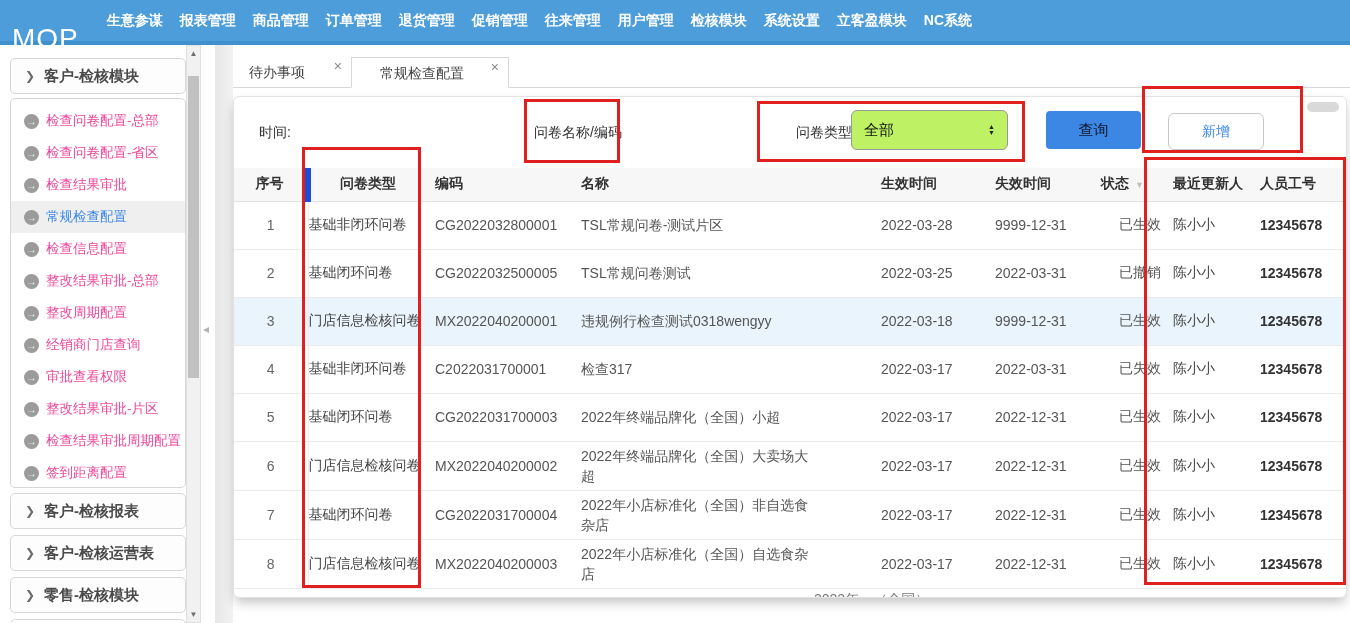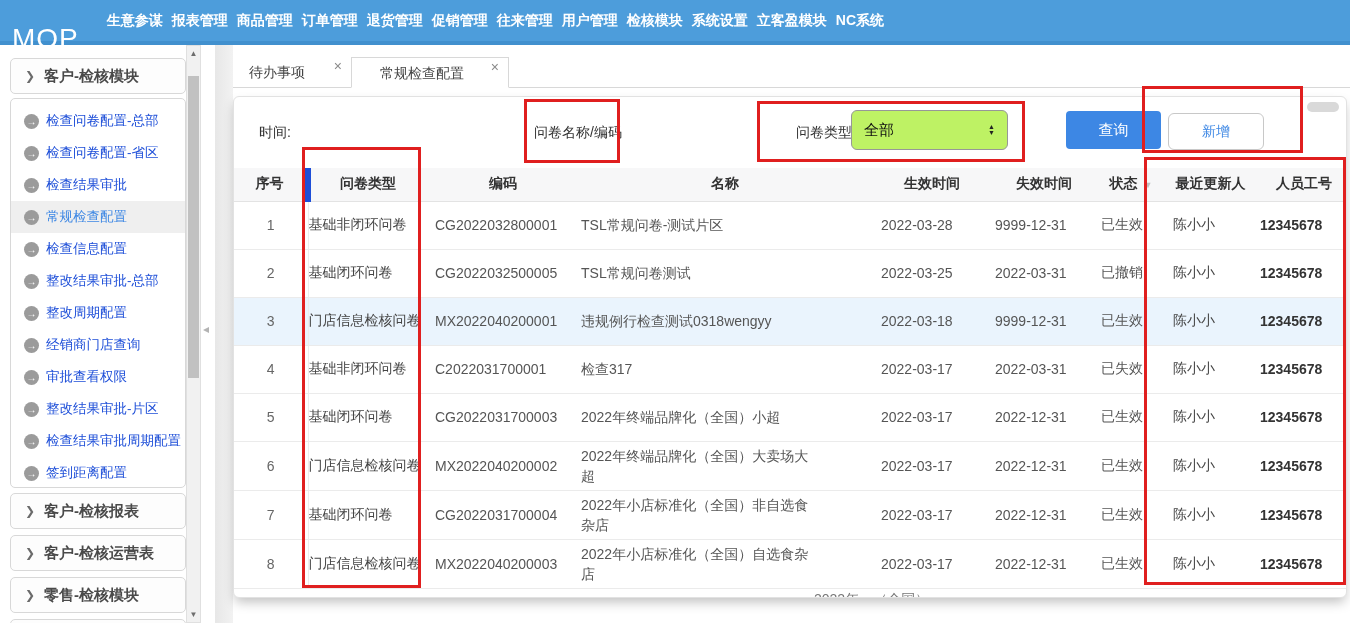--- a/index.html
+++ b/index.html
@@ -3,41 +3,41 @@
 <meta charset="utf-8">
 <style>
   * { margin:0; padding:0; box-sizing:border-box; }
   html,body { width:1350px; height:623px; overflow:hidden; background:#fff;
     font-family:"Liberation Sans","DejaVu Sans",sans-serif; }
 
   
   .navbar { position:absolute; left:0; top:0; width:1350px; height:45px;
     background:#4d9ddb; border-bottom:4px solid #4190ce; display:flex; align-items:center; z-index:10; }
   .logo { color:#fff; font-size:28px; font-weight:400; letter-spacing:1px; margin-left:12px; cursor:pointer;margin-top:36px; }
-  .nav-items { display:flex; gap:9px; margin-left:28px; }
+  .nav-items { display:flex; gap:17px; margin-left:28px; }
   .nav-item { color:#fff; font-size:14px; font-weight:600; cursor:pointer; white-space:nowrap; }
   .nav-right { margin-left:auto; display:flex; align-items:center; gap:15px; padding-right:14px; }
   .nav-ico { width:18px; height:18px; display:inline-flex; align-items:center; justify-content:center; cursor:pointer; }
   .grid-ico { width:15px; height:15px; display:grid; grid-template-columns:6px 6px; grid-template-rows:6px 6px; gap:2px; }
   .grid-ico i { background:#36454f; }
   .greeting { color:#fff; font-size:14px; font-weight:600; margin-left:14px; white-space:nowrap; }
   .logout { color:#fff; font-size:14px; font-weight:600; cursor:pointer; margin-left:10px; }
 
   
   .sidebar { position:absolute; left:0; top:45px; width:186px; height:578px; }
   .side-section { position:absolute; left:10px; width:176px; height:36px; background:#fdfdfd;
     border:1px solid #d8d8d8; border-radius:5px; display:flex; align-items:center; cursor:pointer; }
   .chev { color:#6b6b6b; font-size:12px; font-weight:700; margin:0 9px 0 14px; }
   .side-section span.sec-label { font-size:15px; font-weight:600; color:#4a4a4a; }
   .side-items { position:absolute; left:10px; top:53px; width:176px; height:390px; background:#fff;
     border:1px solid #d8d8d8; border-radius:5px; padding-top:6px; overflow:hidden; }
   .side-item { height:32px; display:flex; align-items:center; padding-left:13px; cursor:pointer; white-space:nowrap; }
   .side-item .circ { width:15px; height:15px; border-radius:50%; background:#9b9b9b; color:#fff;
     font-size:10px; line-height:15px; text-align:center; margin-right:7px; flex:none; }
-  .side-item .lbl { font-size:13.5px; color:#1d4ed8; }
+  .side-item .lbl { font-size:13.5px; color:#ec4899; }
   .side-item.active { background:#efefef; }
   .side-item.active .lbl { color:#3d87e4; }
 
   
   .sbar { position:absolute; left:186px; top:45px; width:15px; height:578px; background:#f1f1f1; border:1px solid #e0e0e0; }
   .sb-arrow { position:absolute; left:0; width:13px; height:15px; color:#6d6d6d; font-size:8px;
     text-align:center; line-height:15px; cursor:pointer; }
   .sb-arrow.up { top:0; } .sb-arrow.down { bottom:0; }
   .sb-thumb { position:absolute; left:1px; top:30px; width:11px; height:302px; background:#c1c1c1; cursor:pointer; }
   .collapse-handle { position:absolute; left:203px; top:322px; color:#b3b3b3; font-size:12px; cursor:pointer; z-index:5; }
@@ -64,43 +64,43 @@
   .tbox { position:absolute; top:14px; height:38px; border:1px solid #d9d9d9; border-radius:4px;
     background:#fff; display:flex; align-items:center; padding:0 10px; cursor:text; }
   .in-time { left:62px; width:160px; }
   .in-name { left:389px; width:145px; }
   .ph { color:#bfbfbf; font-size:14px; white-space:nowrap; overflow:hidden; }
   .cal { position:absolute; right:9px; top:10px; }
   .selectbox { position:absolute; left:617px; top:13px; width:157px; height:40px; border:1.5px solid #979797;
     border-radius:6px; background:#bef264; display:flex; align-items:center; padding:0 12px; cursor:pointer; }
   .selectbox .selval { font-size:15px; color:#111; }
   .sel-arrows { margin-left:auto; display:flex; flex-direction:column; line-height:6px; font-size:7px; color:#222; }
-  .btn-primary { position:absolute; left:832px; top:14px; width:95px; height:38px; background:#3d87e4;
-    color:#ffffff; border:none; border-radius:4px; font-size:15px; cursor:pointer; font-family:inherit; }
+  .btn-primary { position:absolute; left:812px; top:14px; width:95px; height:38px; background:#3d87e4;
+    color:#0f172a; border:none; border-radius:4px; font-size:15px; cursor:pointer; font-family:inherit; }
   .btn-secondary { position:absolute; left:934px; top:16px; width:96px; height:37px; background:#fff;
     color:#3d87e4; border:1px solid #c8c8c8; border-radius:6px; font-size:14px; cursor:pointer; font-family:inherit; }
   .scroll-pill { position:absolute; left:1073px; top:5px; width:32px; height:10px; background:#d9d9d9; border-radius:5px; cursor:pointer; }
 
   
   table { position:absolute; left:0; top:71px; width:1114px; table-layout:fixed; border-collapse:collapse; }
   thead th { height:33px; background:#f7f7f8; font-size:14px; font-weight:600; color:#333;
-    border-bottom:1px solid #e3e3e3; text-align:center; }
+    border-bottom:1px solid #e3e3e3; text-align:left; }
   th:nth-child(1){ text-align:center; border-right:6px solid #1d4ed8; }
   th:nth-child(2){ text-align:center; }
   th:nth-child(3),th:nth-child(4){ padding-left:10px; }
   th:nth-child(5),th:nth-child(6),th:nth-child(8),th:nth-child(9){ padding-left:12px; }
   th:nth-child(7){ padding-left:8px; }
   .funnel { color:#c0c0c0; font-size:9px; margin-left:6px; cursor:pointer; }
   tbody td { height:48px; font-size:14px; color:#555; border-bottom:1px solid #ebebeb; vertical-align:middle; }
   td:nth-child(1){ text-align:center; color:#666; border-right:1px solid #ececec; }
   td:nth-child(2){ padding-left:0; color:#444; }
   td:nth-child(3){ padding-left:10px; }
   td:nth-child(4){ padding:4px 60px 4px 10px; line-height:20px; }
   td:nth-child(5),td:nth-child(6){ padding-left:12px; }
-  td:nth-child(7){ padding-left:8px; }
+  td:nth-child(7){ padding-left:8px;text-align:right; }
   td:nth-child(8){ padding-left:12px; color:#444; }
   td:nth-child(9){ padding-left:12px; color:#333; font-weight:600; }
   tr.selected td { background:#eaf4fd; }
   .partial-row { position:absolute; left:580px; top:492px; width:260px; font-size:14px; color:#777; line-height:20px; }
 
   
   .rbox { position:absolute; border:3px solid #e01f1f; z-index:50; pointer-events:none; }
   #rb-name   { left:524px; top:99px;  width:96px;  height:64px; }
   #rb-filter { left:757px; top:101px; width:268px; height:61px; }
   #rb-add    { left:1142px;top:86px;  width:161px; height:67px; }

